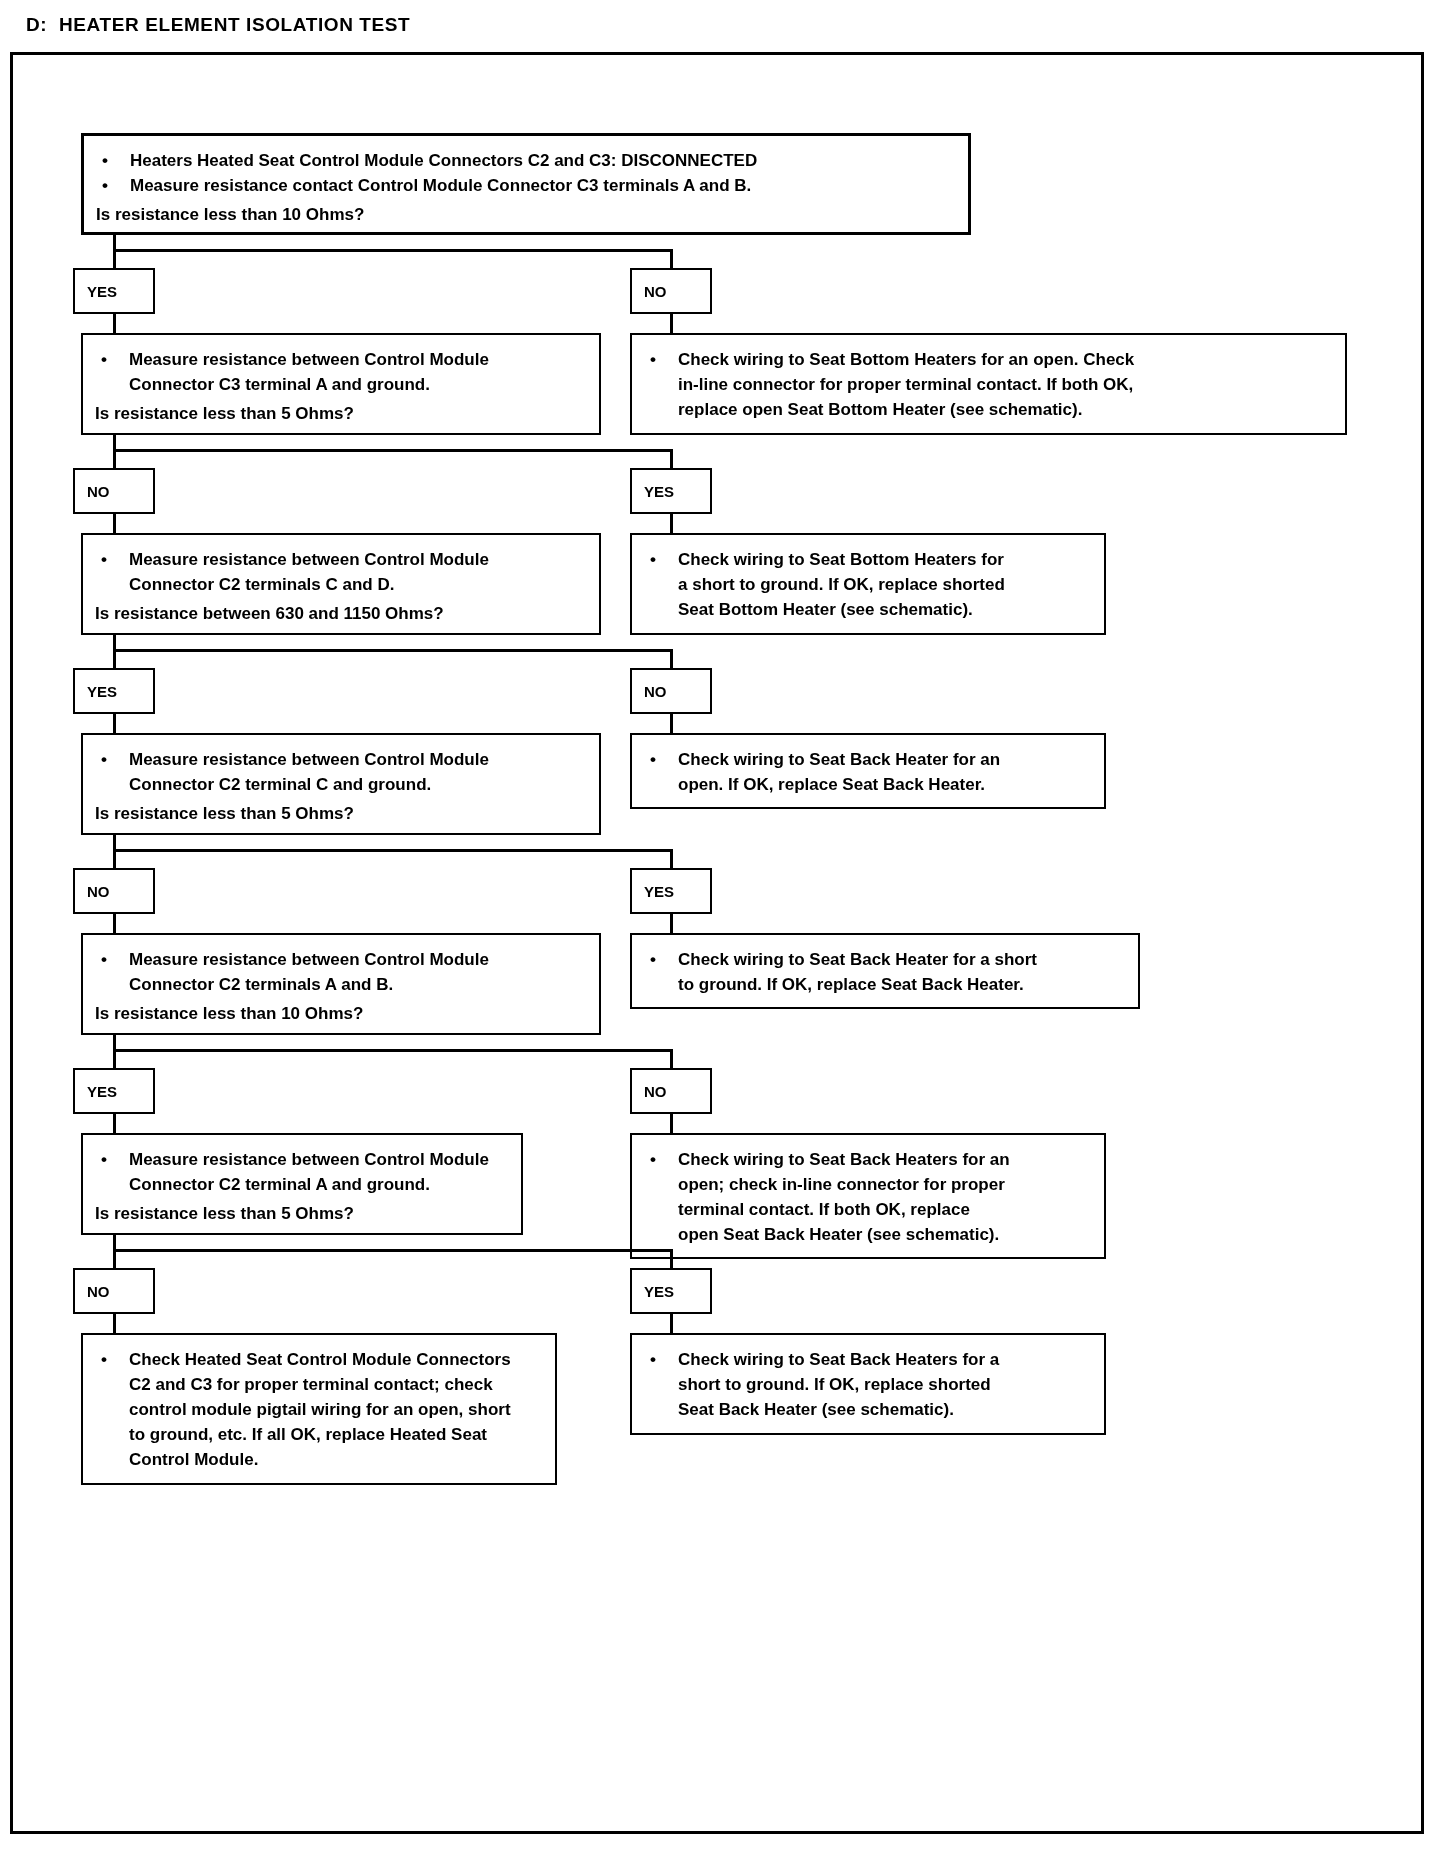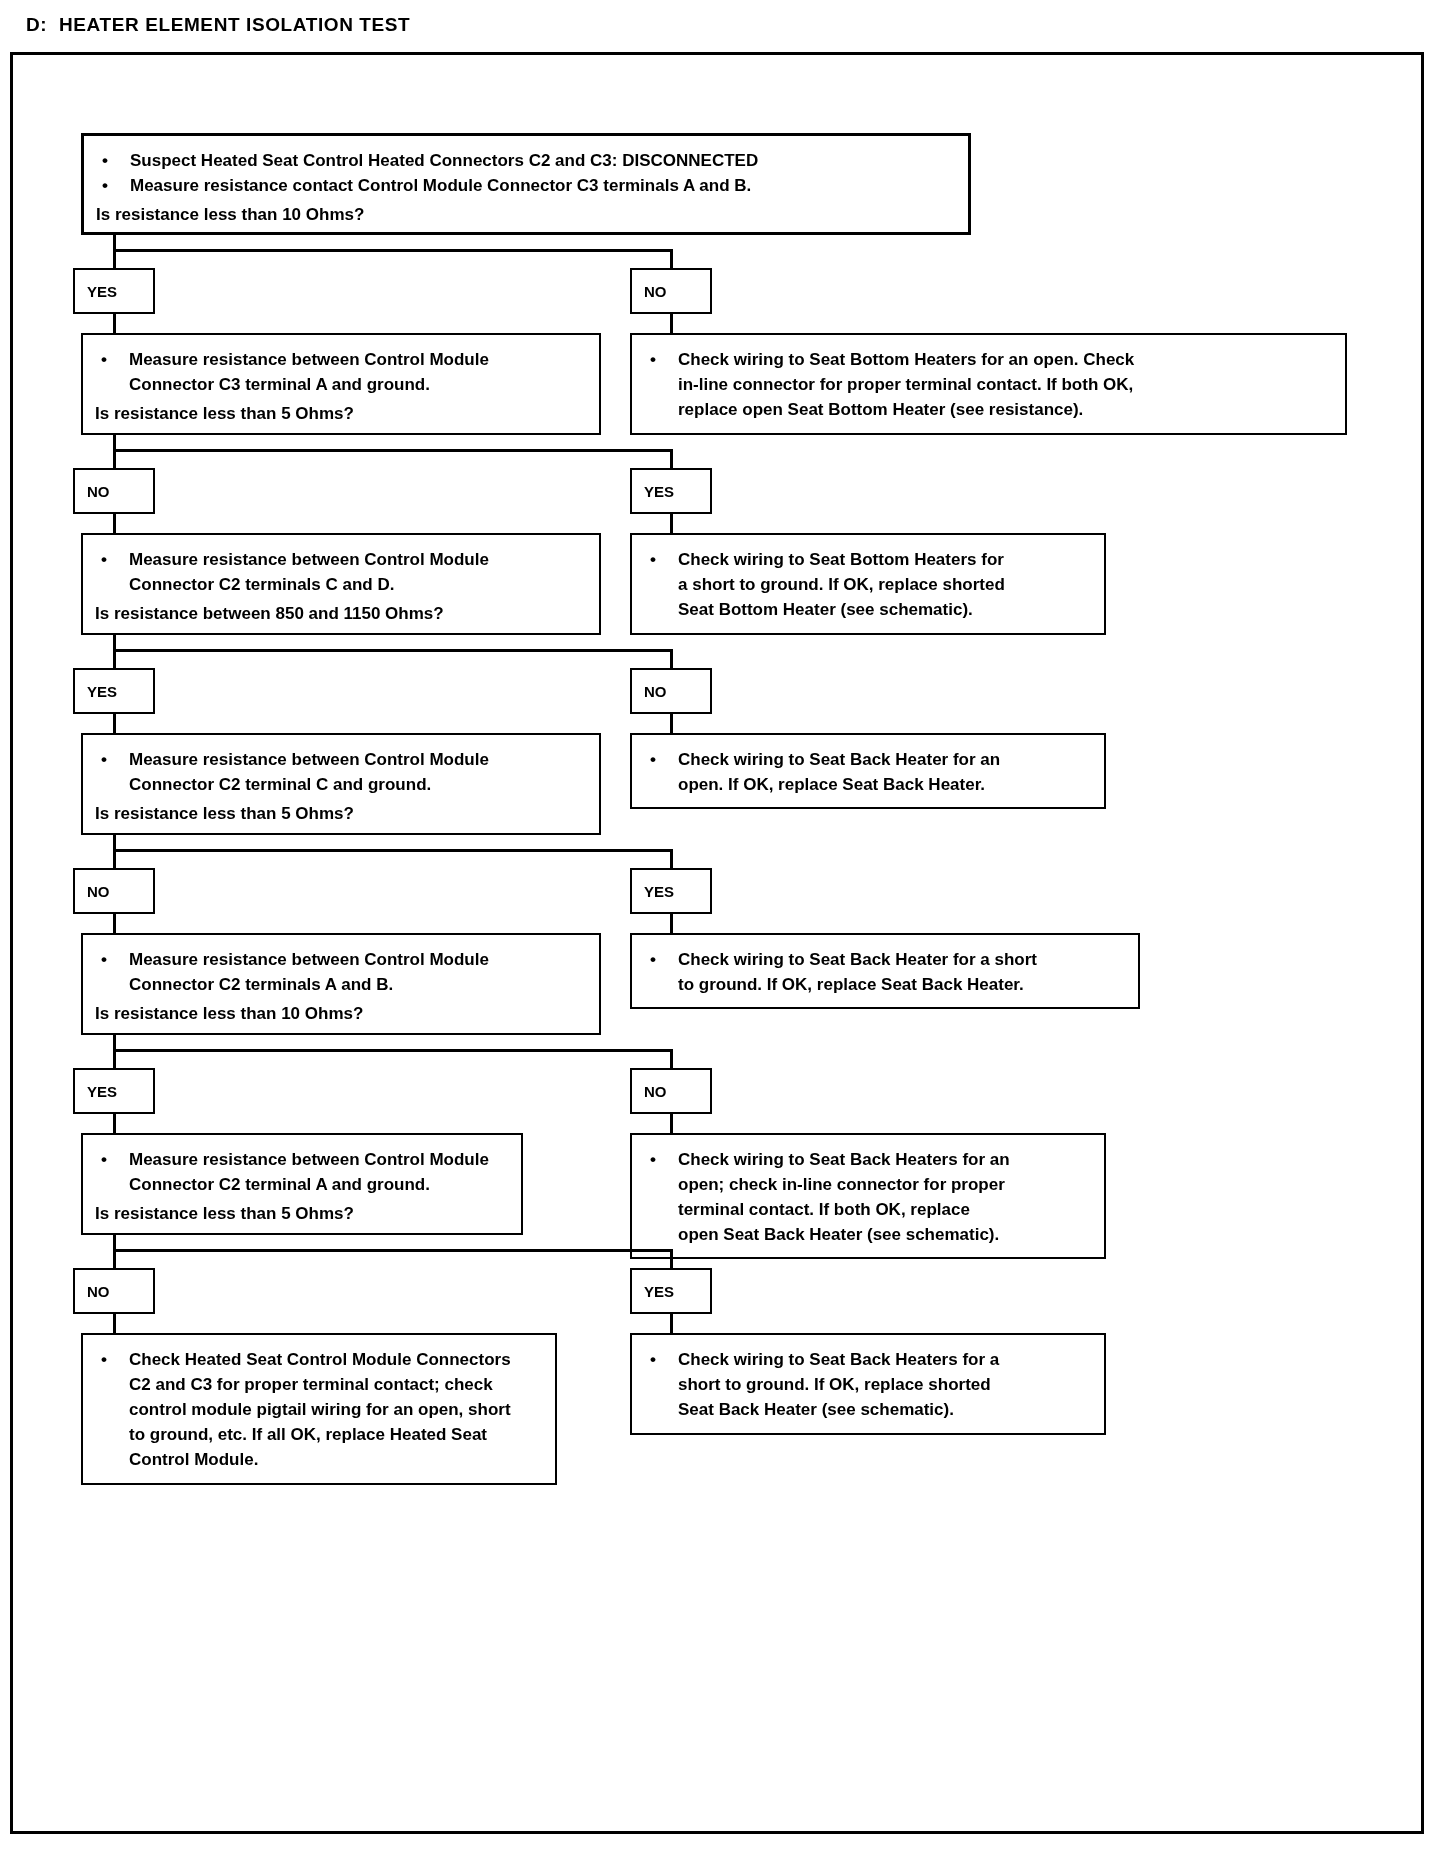--- a/index.html
+++ b/index.html
@@ -105,21 +105,21 @@
 </head>
 <body>
 
 <div id="page-title">D:  HEATER ELEMENT ISOLATION TEST</div>
 
 <div id="chart-frame">
 
   <div class="node thick stepbox" style="left:68px; top:78px; width:890px; height:102px;">
     <div class="bullet-line">
       <span class="dot">•</span>
-      <span class="btext">Suspect Heated Seat Control Heated Connectors C2 and C3:  DISCONNECTED</span>
+      <span class="btext">Heaters Heated Seat Control Module Connectors C2 and C3:  DISCONNECTED</span>
     </div>
     <div class="bullet-line">
       <span class="dot">•</span>
       <span class="btext">Measure resistance contact Control Module Connector C3 terminals A and B.</span>
     </div>
     <div class="question">Is resistance less than 10 Ohms?</div>
   </div>
 
   <div class="ln v" style="left:100px; top:180px; height:57px;"></div>
   <div class="ln h" style="left:100px; top:194px; width:560px;"></div>
@@ -141,21 +141,21 @@
 Connector C3 terminal A and ground.</span>
     </div>
     <div class="question">Is resistance less than 5 Ohms?</div>
   </div>
 
   <div class="node stepbox" style="left:617px; top:278px; width:717px; height:102px;">
     <div class="bullet-line">
       <span class="dot">•</span>
       <span class="btext">Check wiring to Seat Bottom Heaters for an open. Check
 in-line connector for proper terminal contact. If both OK,
-replace open Seat Bottom Heater (see resistance).</span>
+replace open Seat Bottom Heater (see schematic).</span>
     </div>
   </div>
 
   <div class="ln v" style="left:100px; top:380px; height:57px;"></div>
   <div class="ln h" style="left:100px; top:394px; width:560px;"></div>
   <div class="ln v" style="left:657px; top:394px; height:43px;"></div>
 
   <div class="yn" style="left:60px; top:413px;">
     <span>NO</span>
   </div>
@@ -164,21 +164,21 @@
   </div>
   <div class="ln v" style="left:100px; top:459px; height:22px;"></div>
   <div class="ln v" style="left:657px; top:459px; height:22px;"></div>
 
   <div class="node stepbox" style="left:68px; top:478px; width:520px; height:102px;">
     <div class="bullet-line">
       <span class="dot">•</span>
       <span class="btext">Measure resistance between Control Module
 Connector C2 terminals C and D.</span>
     </div>
-    <div class="question">Is resistance between 850 and 1150 Ohms?</div>
+    <div class="question">Is resistance between 630 and 1150 Ohms?</div>
   </div>
 
   <div class="node stepbox" style="left:617px; top:478px; width:476px; height:102px;">
     <div class="bullet-line">
       <span class="dot">•</span>
       <span class="btext">Check wiring to Seat Bottom Heaters for
 a short to ground. If OK, replace shorted
 Seat Bottom Heater (see schematic).</span>
     </div>
   </div>

